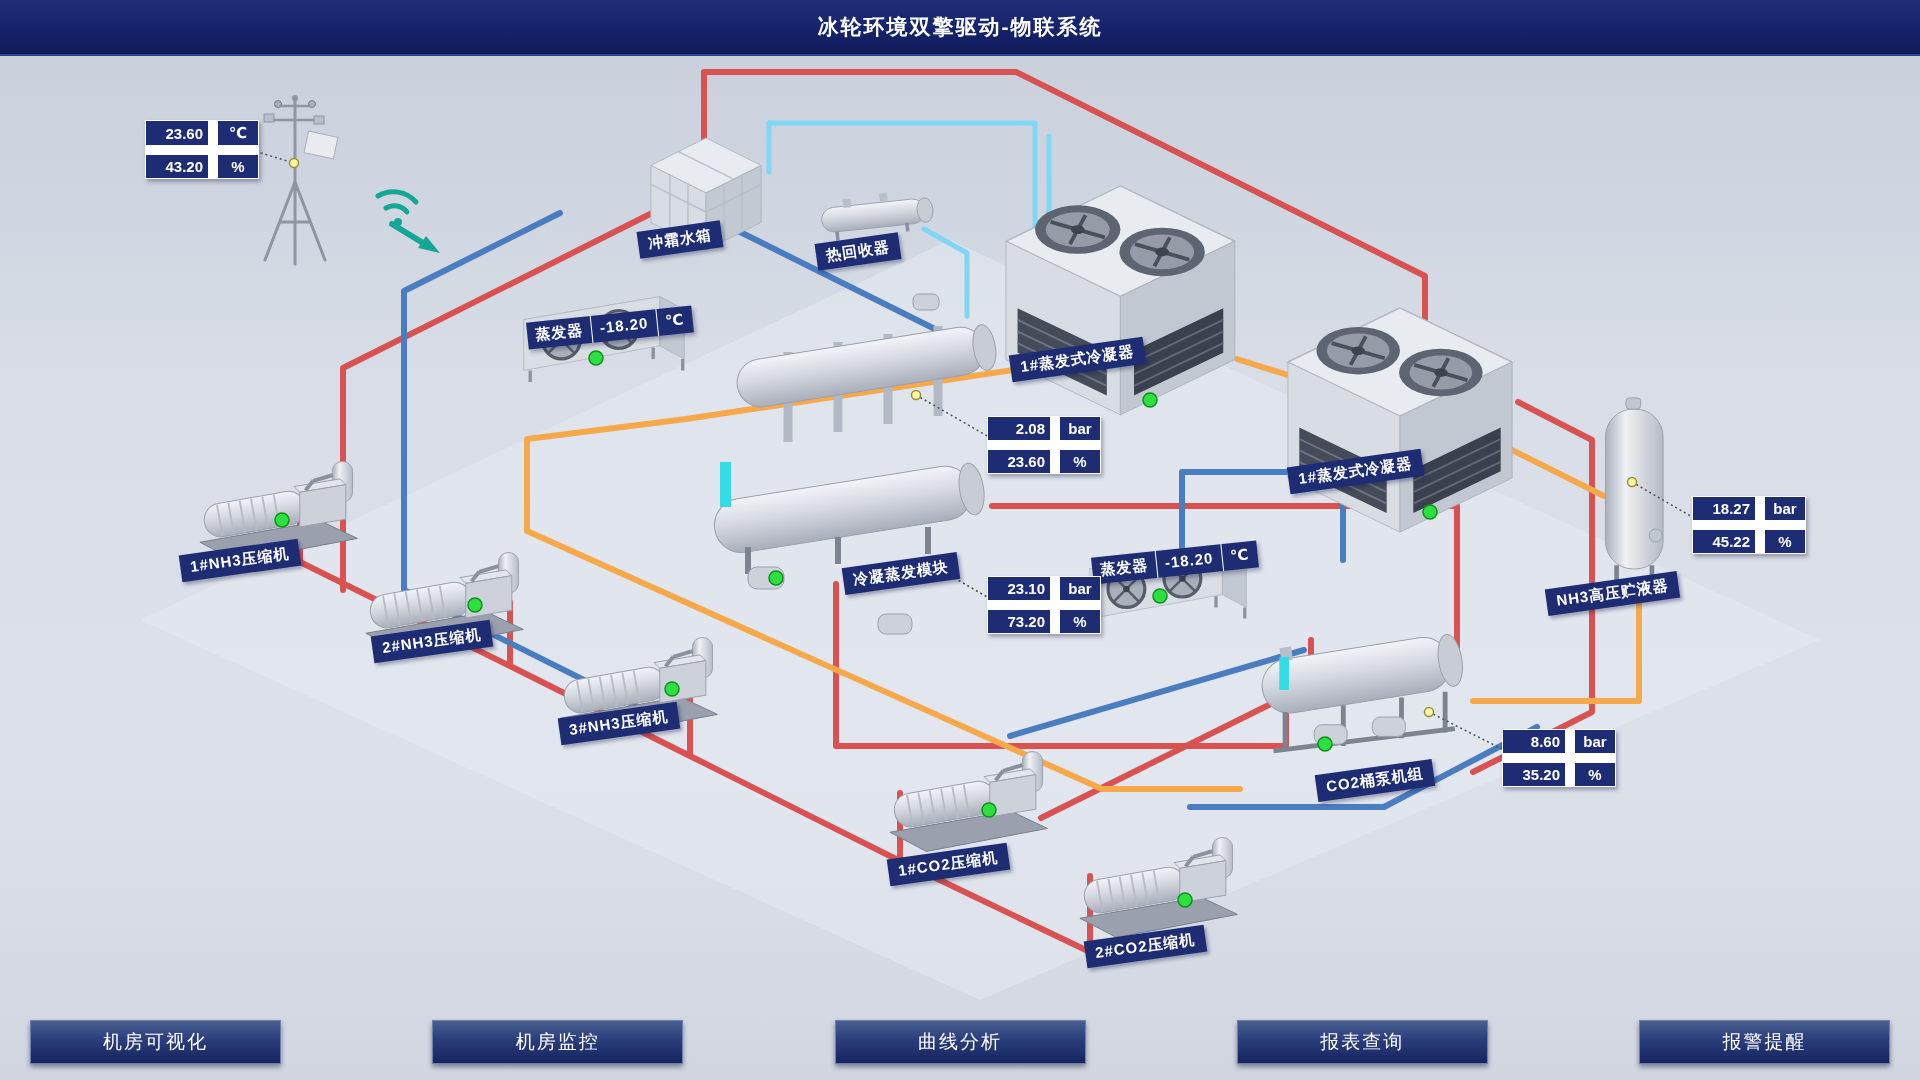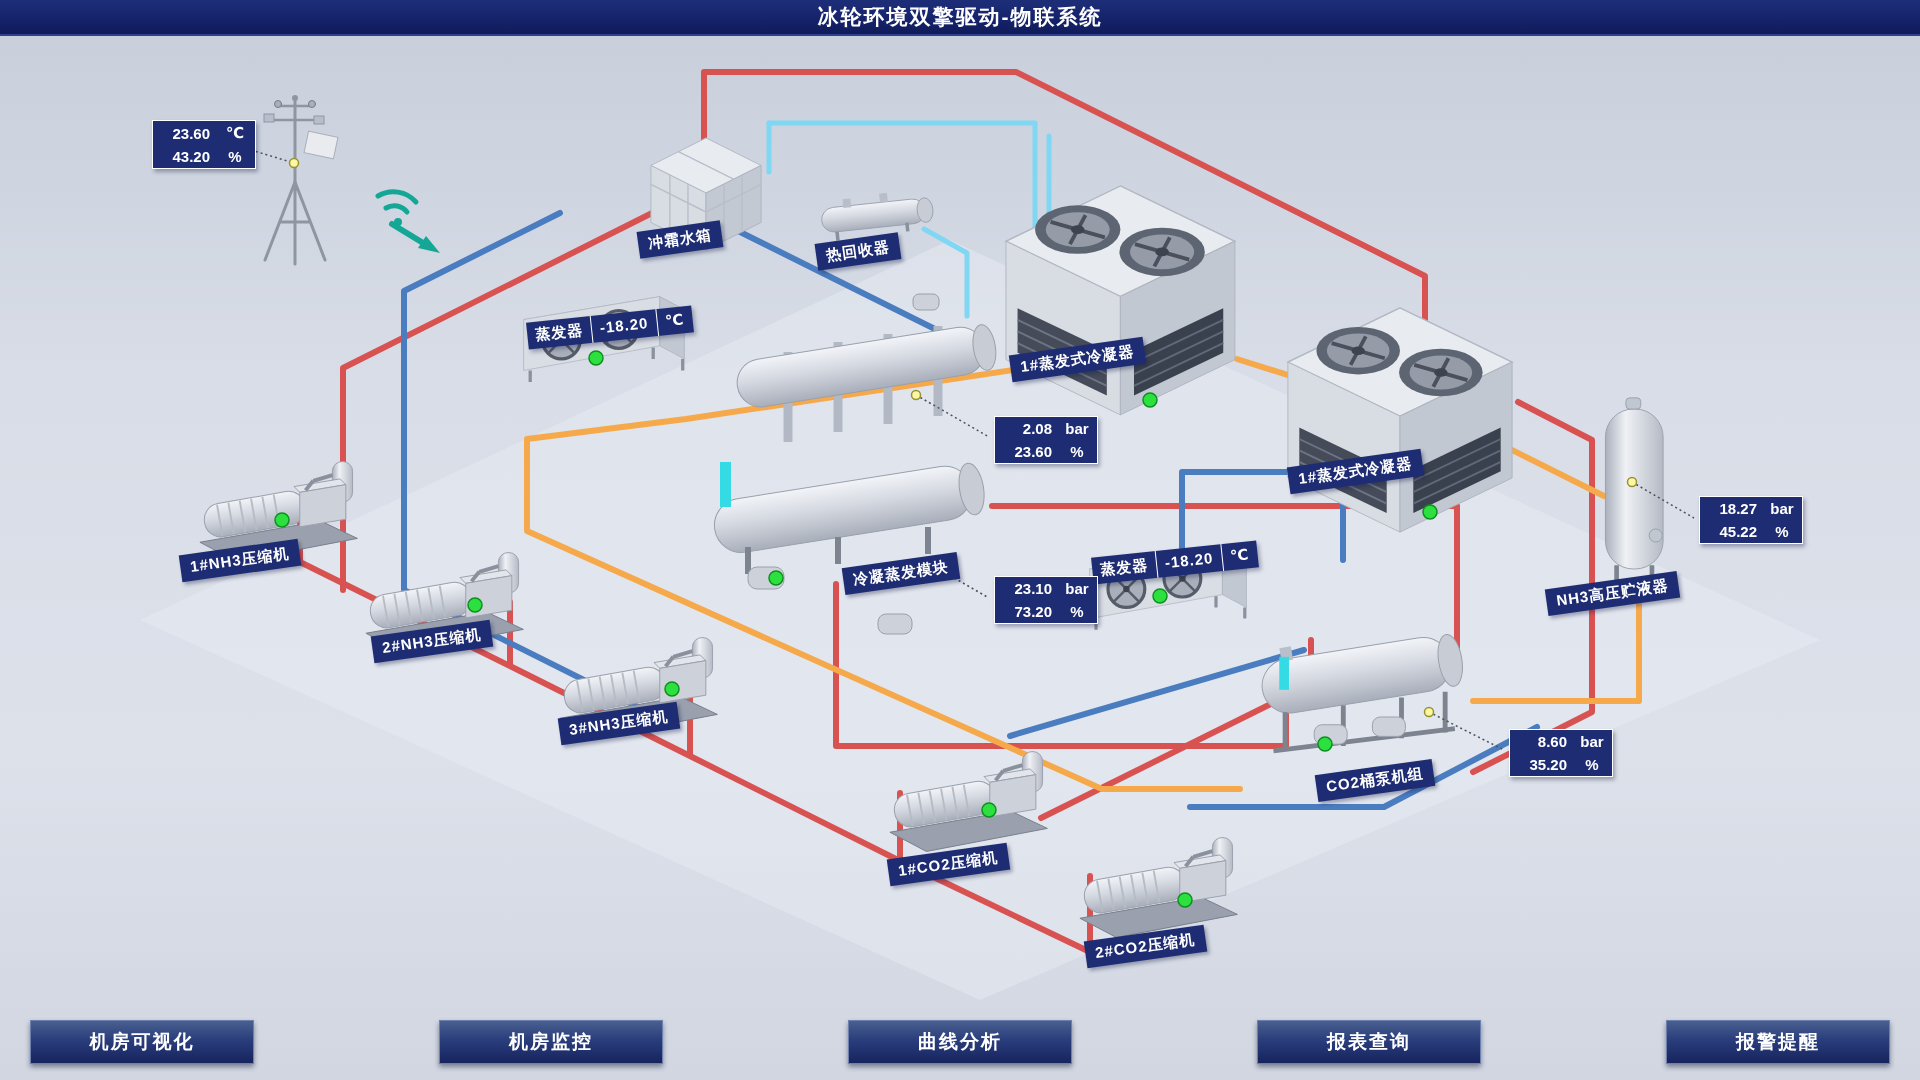--- a/index.html
+++ b/index.html
@@ -1,47 +1,47 @@
 <!DOCTYPE html>
 <html><head>
 <meta charset="utf-8">
 <style>
   * { margin:0; padding:0; box-sizing:border-box; }
   html,body { width:1920px; height:1080px; overflow:hidden;
     font-family:"Liberation Sans","DejaVu Sans",sans-serif; background:#10194a; }
   .stage { position:relative; width:1920px; height:1080px;
     background:linear-gradient(180deg,#c7ceda 0%,#d8dde7 35%,#dde1ea 70%,#d1d6e1 100%); }
 
-  .titlebar { position:absolute; top:0; left:0; right:0; height:36px; z-index:6;
+  .titlebar { position:absolute; top:0; left:0; right:0; height:56px; z-index:6;
     background:linear-gradient(180deg,#1d2e78 0%,#15226a 60%,#101b58 100%);
     border-bottom:2px solid #2c4190; display:flex; align-items:center; justify-content:center; }
   .titlebar span { color:#ffffff; font-size:21px; font-weight:bold; letter-spacing:2px; }
 
   svg.scene { position:absolute; inset:0; z-index:1; }
 
   .plate { position:absolute; z-index:3; background:#1e2d73; color:#fff;
     font-size:15px; font-weight:bold; letter-spacing:1px; padding:4px 10px;
     transform:rotate(-8deg); white-space:nowrap; box-shadow:2px 3px 4px rgba(20,30,70,.35); }
   .plate.combo { display:flex; padding:0; transform:rotate(-6deg); }
   .plate.combo .cc { padding:4px 8px; }
   .plate.combo .cc + .cc { border-left:1px solid #ffffff; }
 
   .gauge { position:absolute; z-index:3; display:grid; grid-template-columns:62px 40px;
-    gap:0; background:#ffffff; border:1px solid #ffffff;
-    box-shadow:2px 3px 4px rgba(20,30,70,.35);margin-left:7px; }
+    gap:10px; background:#ffffff; border:1px solid #ffffff;
+    box-shadow:2px 3px 4px rgba(20,30,70,.35); }
   .gauge .gc { background:#1e2d73; color:#fff; font-weight:bold; font-size:15px;
     padding:3px 5px; display:flex; align-items:center; }
   .gauge .gv { justify-content:flex-end; }
   .gauge .gu { justify-content:center; }
 
   .nav { position:absolute; left:0; right:0; top:1013px; height:58px; z-index:6;
     display:flex; align-items:center; justify-content:space-between; padding:0 30px; }
-  .nav-btn { width:224px; height:44px; cursor:pointer;
+  .nav-btn { width:251px; height:44px; cursor:pointer;
     background:linear-gradient(180deg,#49608f 0%,#2a3d7c 45%,#16245e 100%);
-    border:1px solid #6d80b0; color:#ffffff; font-size:19px; font-weight:bold;
+    border:1px solid #6d80b0; color:#ffffff; font-size:19px; font-weight:normal;
     letter-spacing:2px; font-family:inherit; box-shadow:0 3px 5px rgba(10,20,50,.45); }
 </style>
 </head>
 <body>
 
 <div class="stage">
 
   <div class="titlebar">
     <span>冰轮环境双擎驱动-物联系统</span>
   </div>

